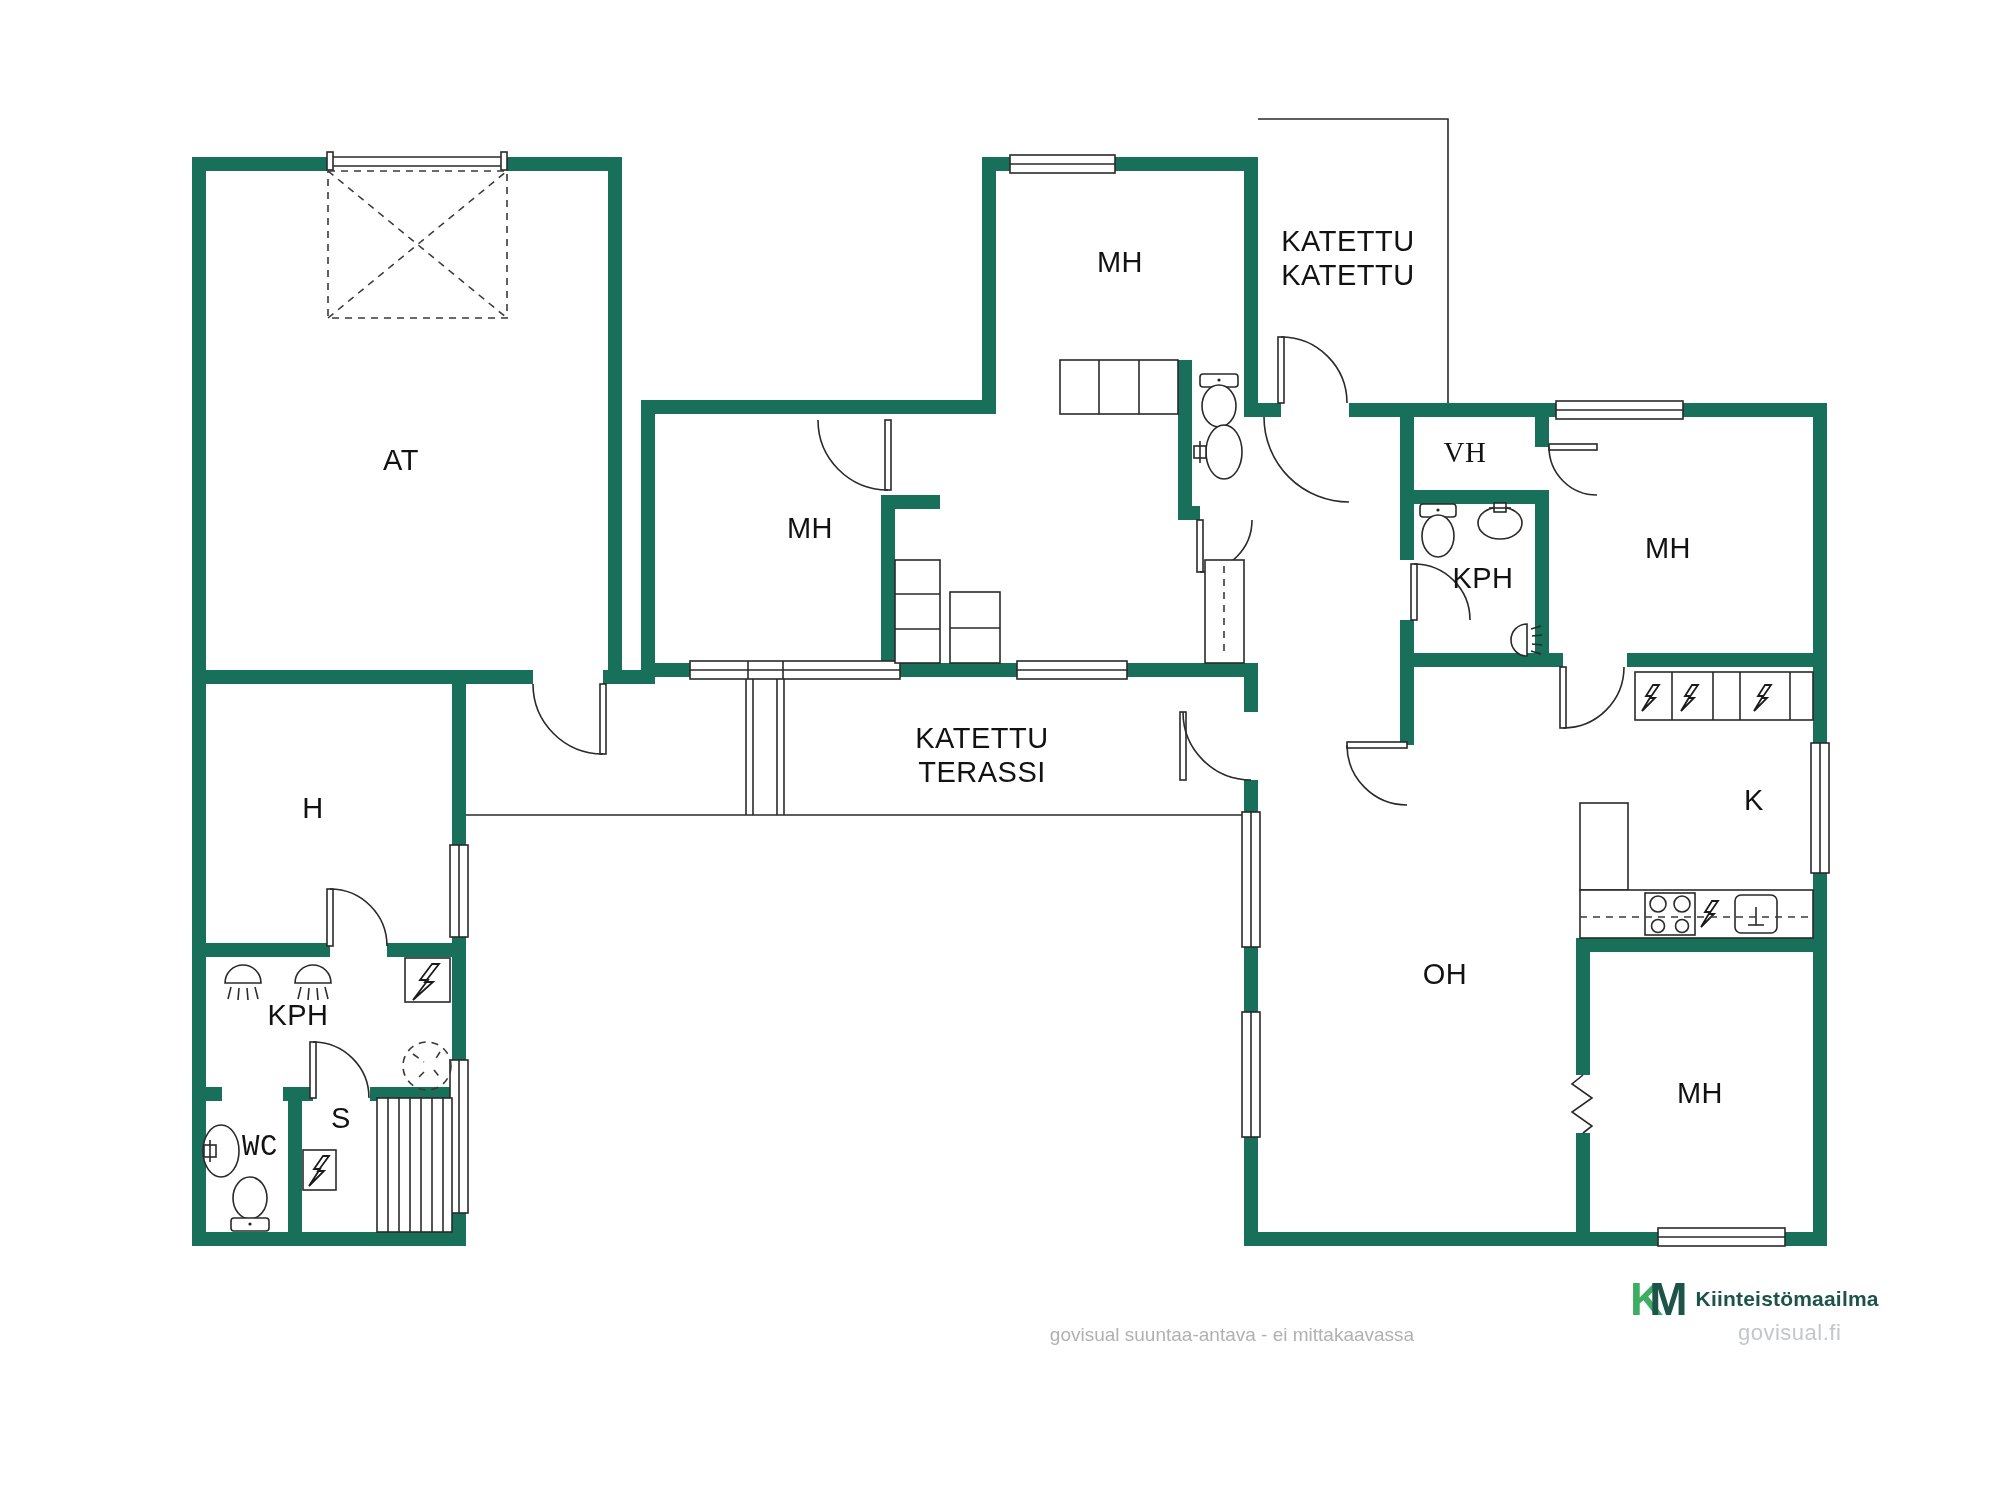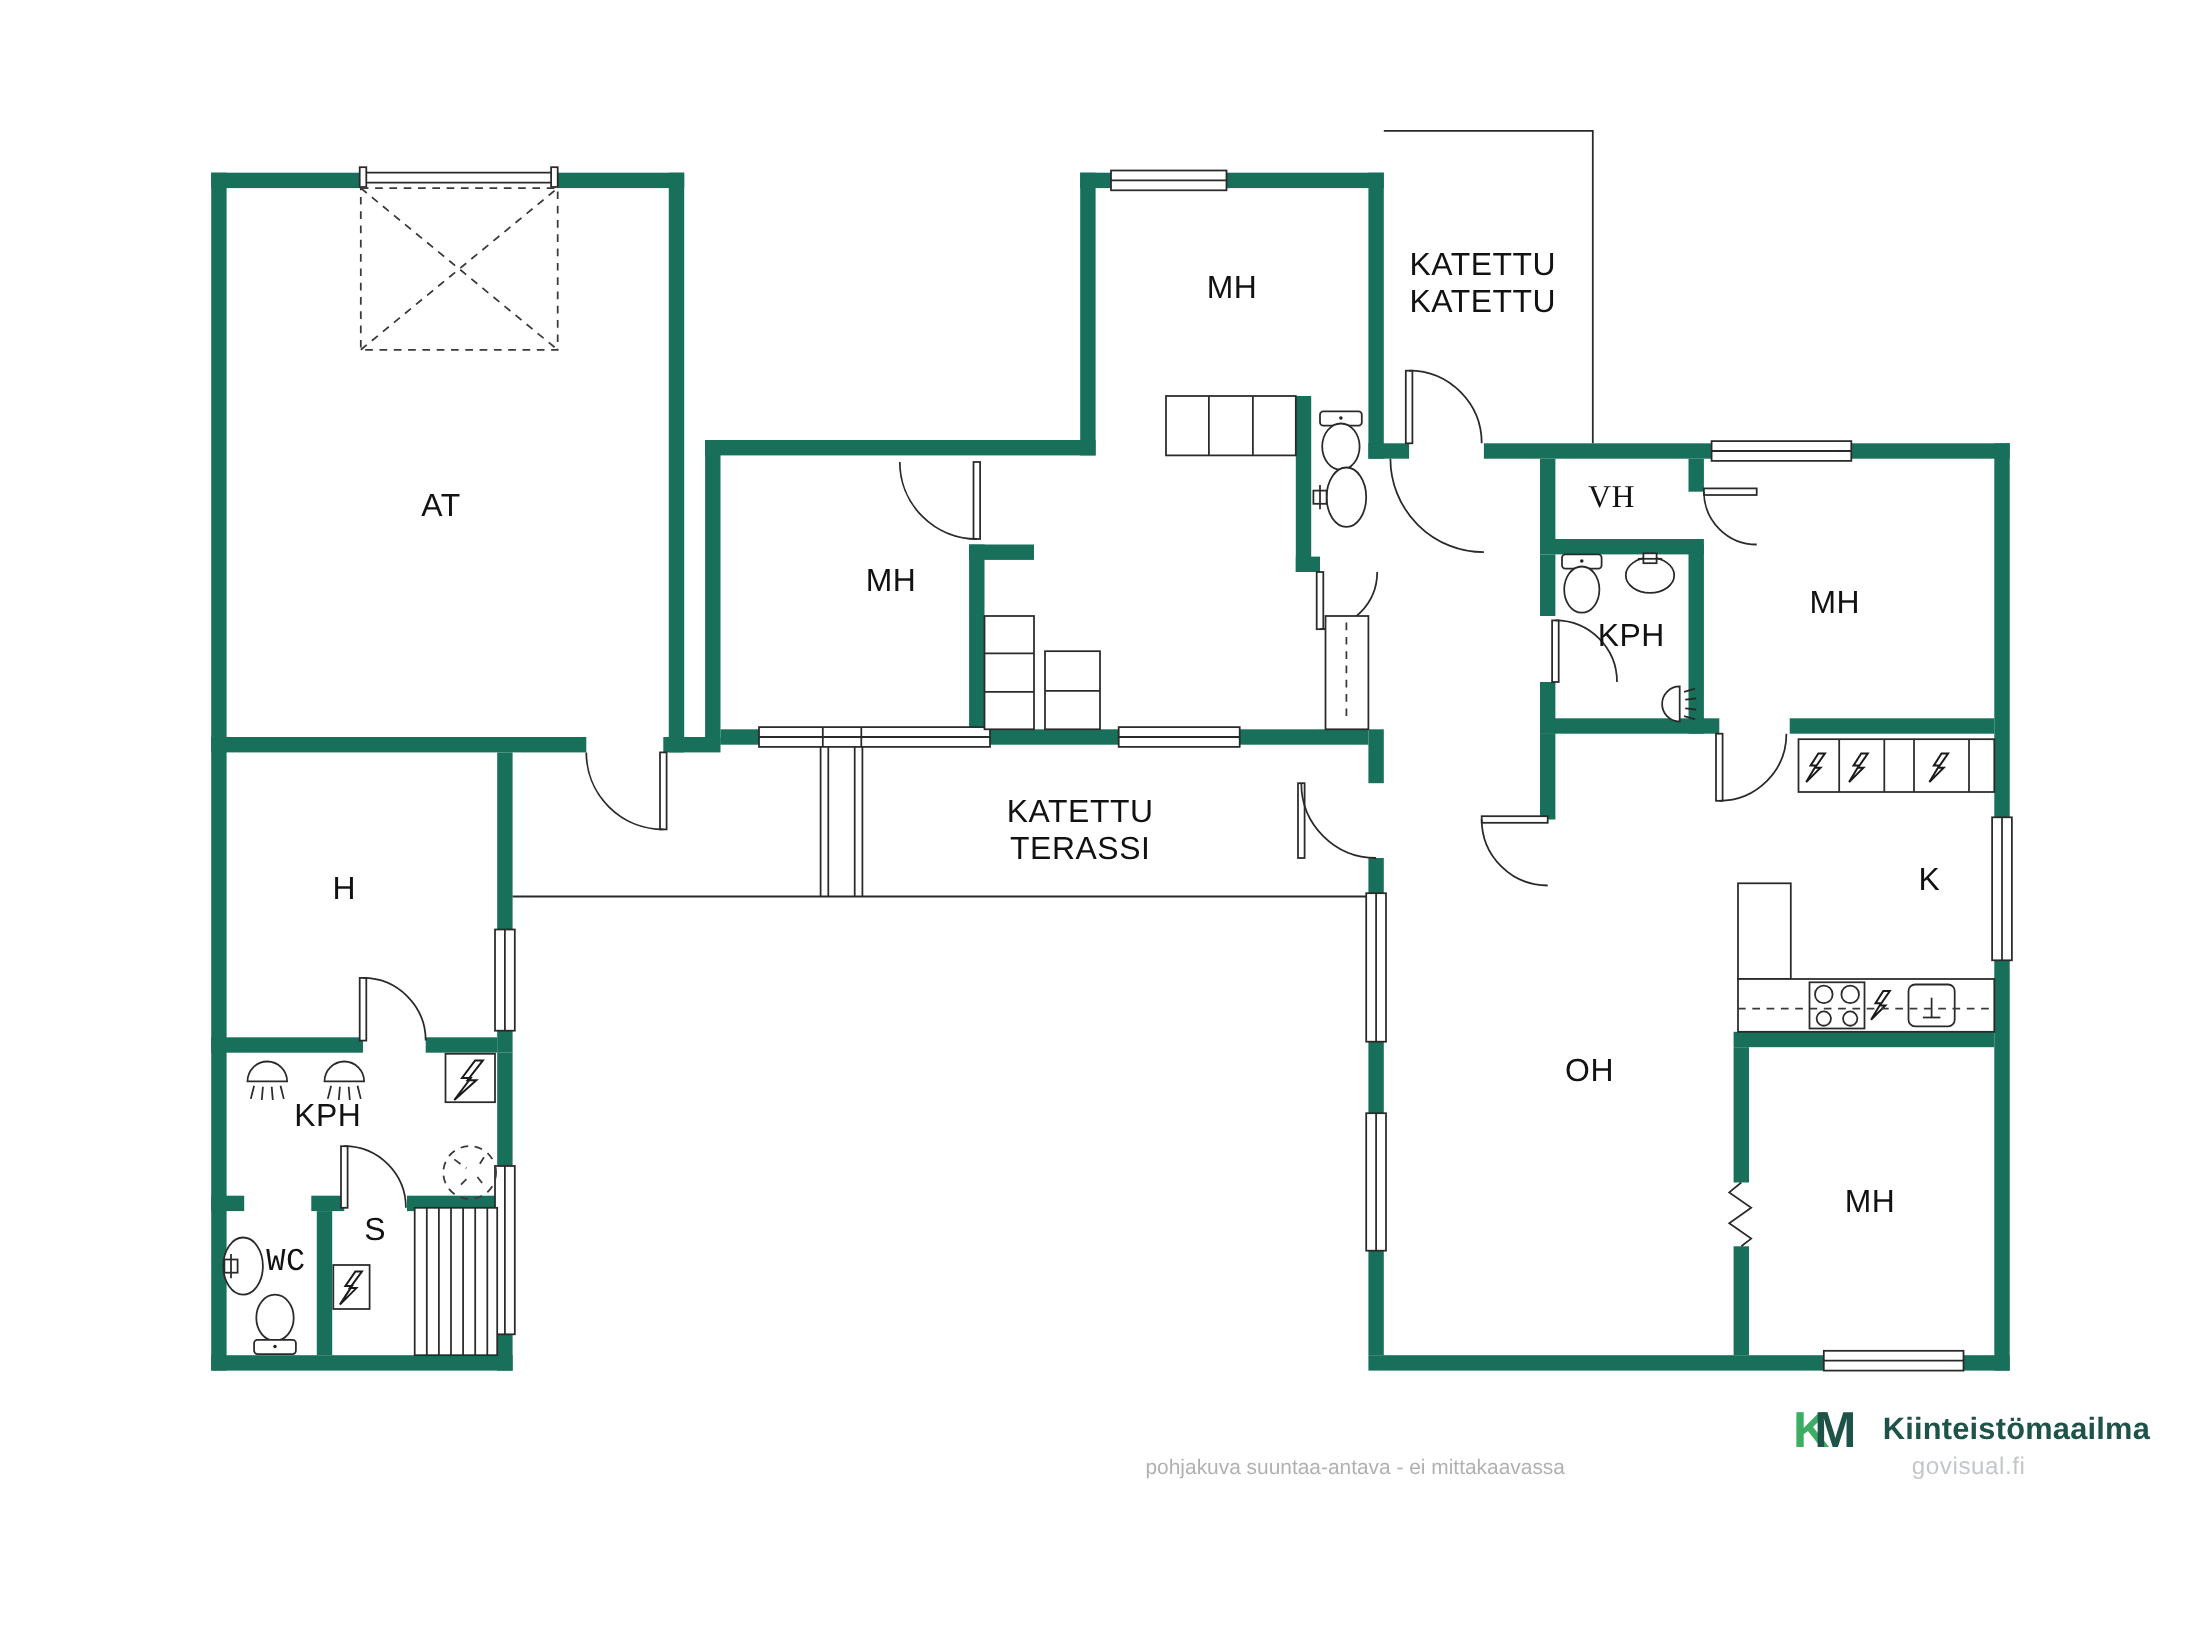--- a/index.html
+++ b/index.html
@@ -11,21 +11,21 @@
   .thinf{stroke:#2a2a2a;stroke-width:1.6;fill:#fff;}
   .dash{stroke:#3a3a3a;stroke-width:1.6;fill:none;stroke-dasharray:7 6;}
   .win{fill:#fff;stroke:#2a2a2a;stroke-width:1.6;}
   .bolt{fill:none;stroke:#1a1a1a;stroke-width:1.8;stroke-linejoin:miter;}
   .room-label{position:absolute;transform:translate(-50%,-50%);color:#121212;
       font-size:29px;line-height:34px;letter-spacing:.5px;text-align:center;white-space:nowrap;}
   #disclaimer{position:absolute;transform:translateX(-50%);font-size:19px;color:var(--gray,#b1b1b1);}
   #brand{position:absolute;display:flex;align-items:center;}
   #brand .k{font-size:46px;font-weight:800;color:var(--logo-green,#3CAD62);letter-spacing:-2px;}
   #brand .m{font-size:46px;font-weight:800;color:var(--logo-dark,#1D5348);margin-left:-12px;}
-  #brand .name{font-size:28px;font-weight:700;color:var(--logo-dark,#1D5348);margin-left:24px;letter-spacing:.2px;}
+  #brand .name{font-size:21px;font-weight:700;color:var(--logo-dark,#1D5348);margin-left:8px;letter-spacing:.2px;}
   #watermark{position:absolute;font-size:22px;color:var(--wm,#C3C7C9);letter-spacing:.5px;}
 </style>
 </head>
 <body>
 
 <div id="stage">
 
 <svg id="plansvg" width="2000" height="1500" viewBox="0 0 2000 1500">
 
   <g>
@@ -383,21 +383,21 @@
         <div>WC</div>
       </div>
       <div class="room-label" style="left: 1445px; top: 974px;">
         <div>OH</div>
       </div>
       <div class="room-label" style="left: 1700px; top: 1093px;">
         <div>MH</div>
       </div>
     </div>
 
-<div id="disclaimer" style="left:1232px;top:1324px;">pohjakuva suuntaa-antava - ei mittakaavassa</div>
+<div id="disclaimer" style="left:1232px;top:1324px;">govisual suuntaa-antava - ei mittakaavassa</div>
 
 <div id="brand" style="left:1630px;top:1272px;">
   <span class="k">K</span>
       <span class="m">M</span>
   <span class="name">Kiinteistömaailma</span>
 </div>
 
 <div id="watermark" style="left:1738px;top:1320px;">govisual.fi</div>
 
 </div>

